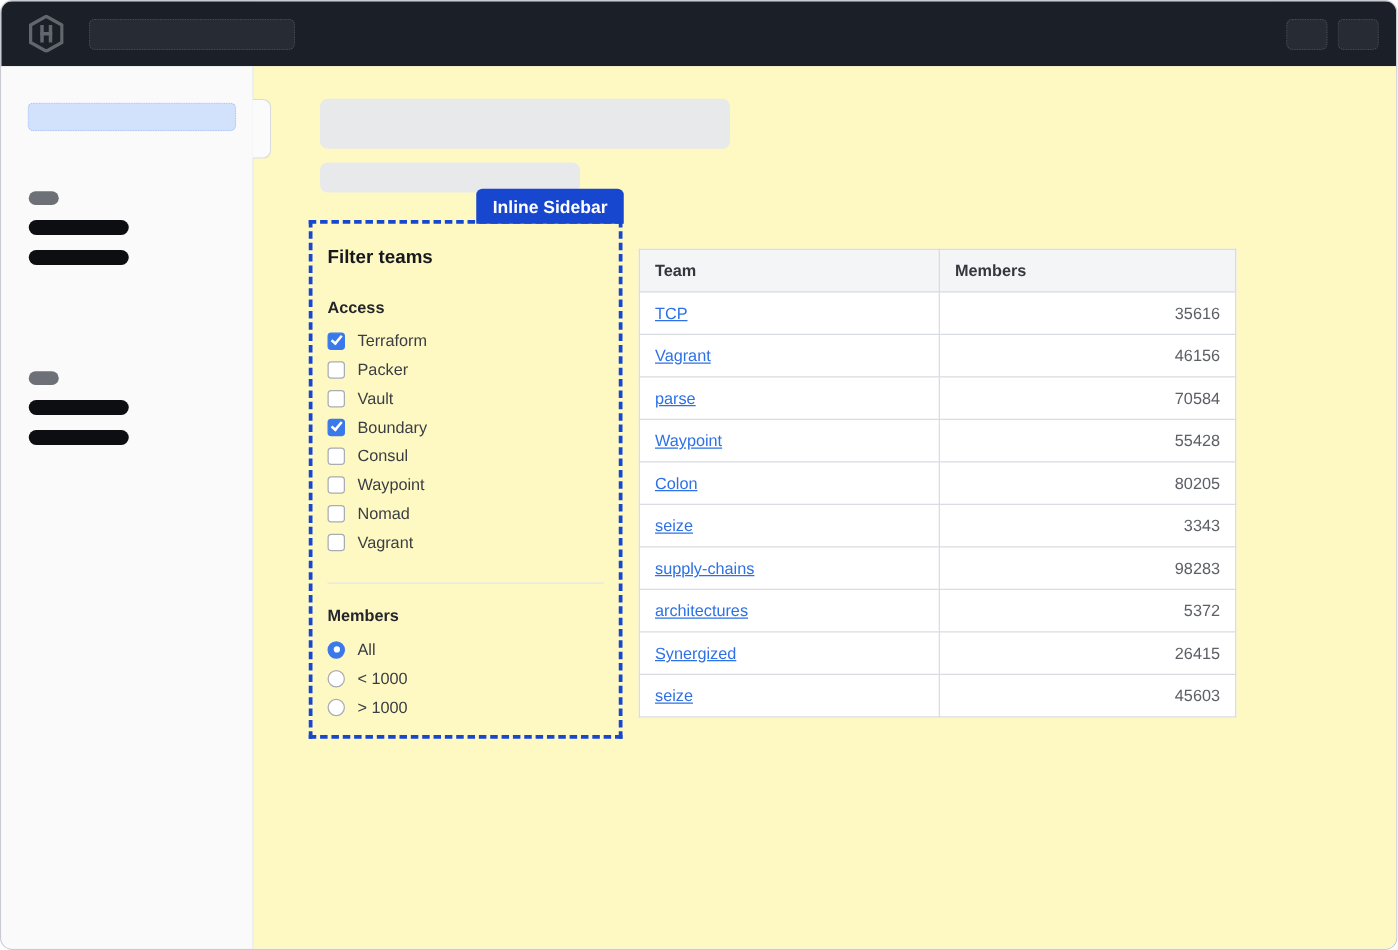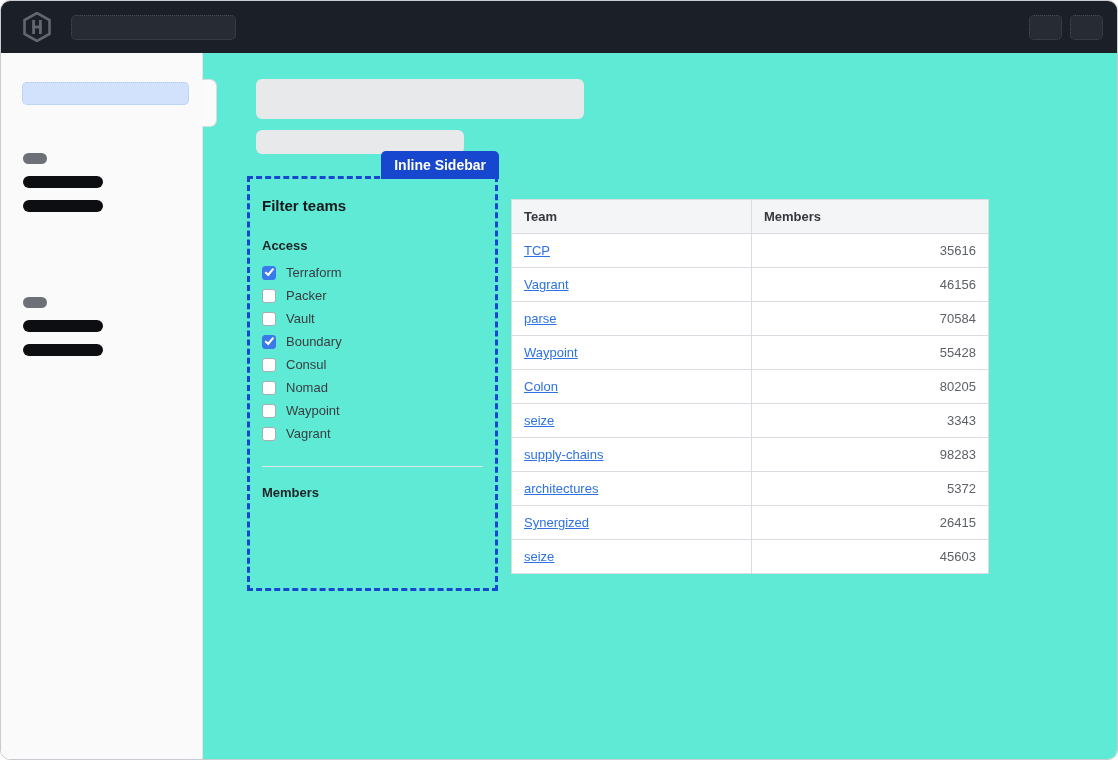--- a/index.html
+++ b/index.html
@@ -26,21 +26,21 @@
   .side-handle { position:absolute; left:201px; top:26px; width:15px; height:48px;
                  background:#fbfbfc; border:1px solid #d9dbdf; border-left:none;
                  border-radius:0 7px 7px 0; z-index:3; }
   .pill { position:absolute; left:22px; width:24px; height:11px; border-radius:6px;
           background:#6d7177; }
   .bar  { position:absolute; left:22px; width:80px; height:12px; border-radius:6px;
           background:#0c0e11; }
   .pill1{ top:100px } .bar1{ top:123px } .bar2{ top:147px }
   .pill2{ top:244px } .bar3{ top:267px } .bar4{ top:291px }
 
-  .main { position:relative; flex:1; background:#5eead4; }
+  .main { position:relative; flex:1; background:#fef9c3; }
   .ph-title { position:absolute; left:53px; top:26px; width:328px; height:40px;
               background:#e8e9eb; border-radius:6px; }
   .ph-sub   { position:absolute; left:53px; top:77px; width:208px; height:24px;
               background:#e8e9eb; border-radius:6px; }
 
   
   .badge { position:absolute; right:618px; top:98px; height:28px; padding:0 13px;
            background:#1746cf; color:#fff; font-size:14px; font-weight:bold;
            line-height:28px; border-radius:5px 5px 0 0; z-index:2; white-space:nowrap; }
   .dashed { position:absolute; left:44px; top:123px; width:251px; height:415px;
@@ -138,35 +138,51 @@
     <span class="cb-label">Boundary</span>
   </label>
 
   <label class="check-row">
     <span class="cb"></span>
     <span class="cb-label">Consul</span>
   </label>
 
   <label class="check-row">
     <span class="cb"></span>
+    <span class="cb-label">Waypoint</span>
+  </label>
+
+  <label class="check-row">
+    <span class="cb"></span>
     <span class="cb-label">Nomad</span>
-  </label>
-
-  <label class="check-row">
-    <span class="cb"></span>
-    <span class="cb-label">Waypoint</span>
   </label>
 
   <label class="check-row">
     <span class="cb"></span>
     <span class="cb-label">Vagrant</span>
   </label>
 </div>
           <hr class="divider">
           <div class="g-label">Members</div>
+          <div id="radio-list">
+  <label class="radio-row">
+    <span class="rd selected"></span>
+    <span class="rd-label">All</span>
+  </label>
+
+  <label class="radio-row">
+    <span class="rd"></span>
+    <span class="rd-label">&lt; 1000</span>
+  </label>
+
+  <label class="radio-row">
+    <span class="rd"></span>
+    <span class="rd-label">&gt; 1000</span>
+  </label>
+</div>
         </div>
       </div>
 
       <table class="teams-table">
         <thead>
           <tr>
             <th class="col-team">Team</th>
             <th class="col-mem num">Members</th>
           </tr>
         </thead>

